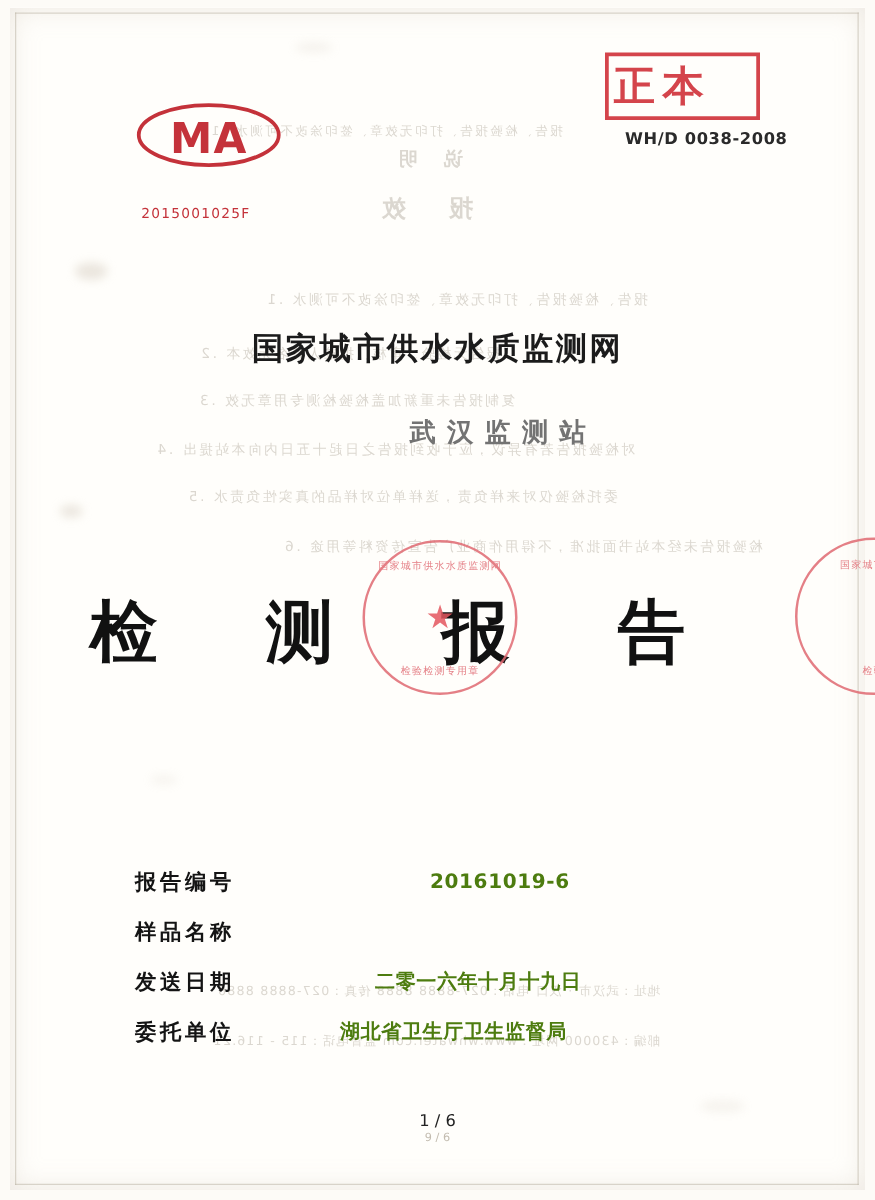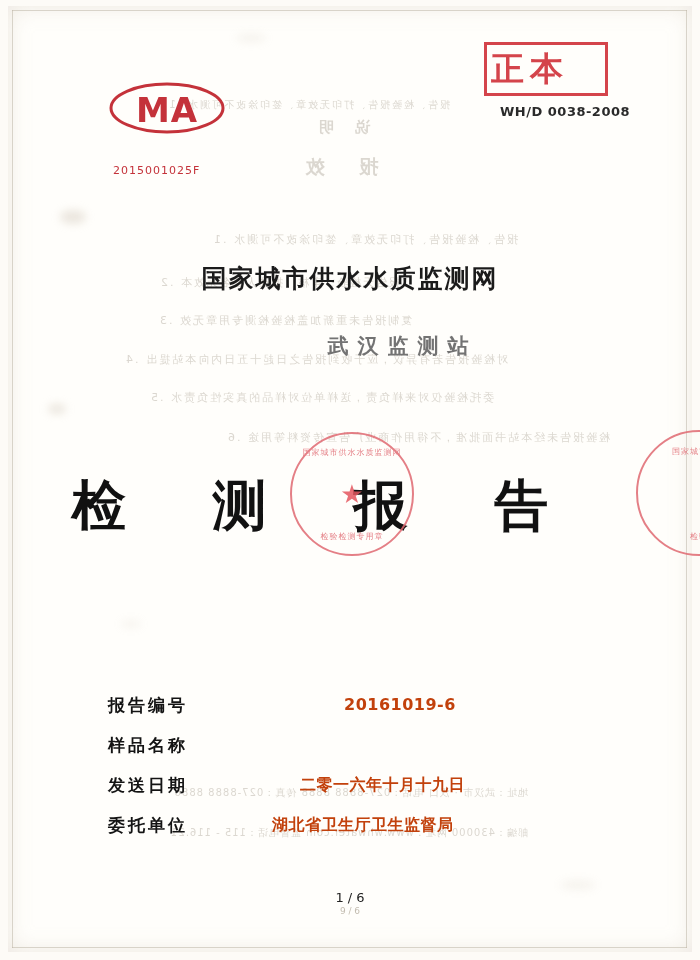--- a/index.html
+++ b/index.html
@@ -225,21 +225,21 @@
     font-size: 17px;
     font-weight: bold;
     color: #141414;
     letter-spacing: 3px;
   }
   .field-value {
     position: absolute;
     top: 1px;
     font-size: 16px;
     font-weight: bold;
-    color: #c2410c;
+    color: #4d7c0f;
     letter-spacing: 0.5px;
   }
   #value-report-no { left: 236px; }
   #value-sample-name { left: 128px; }
   #value-client { left: 164px; }
   #value-issue-date { left: 192px; }
 
   
   #page-number {
     position: absolute;

